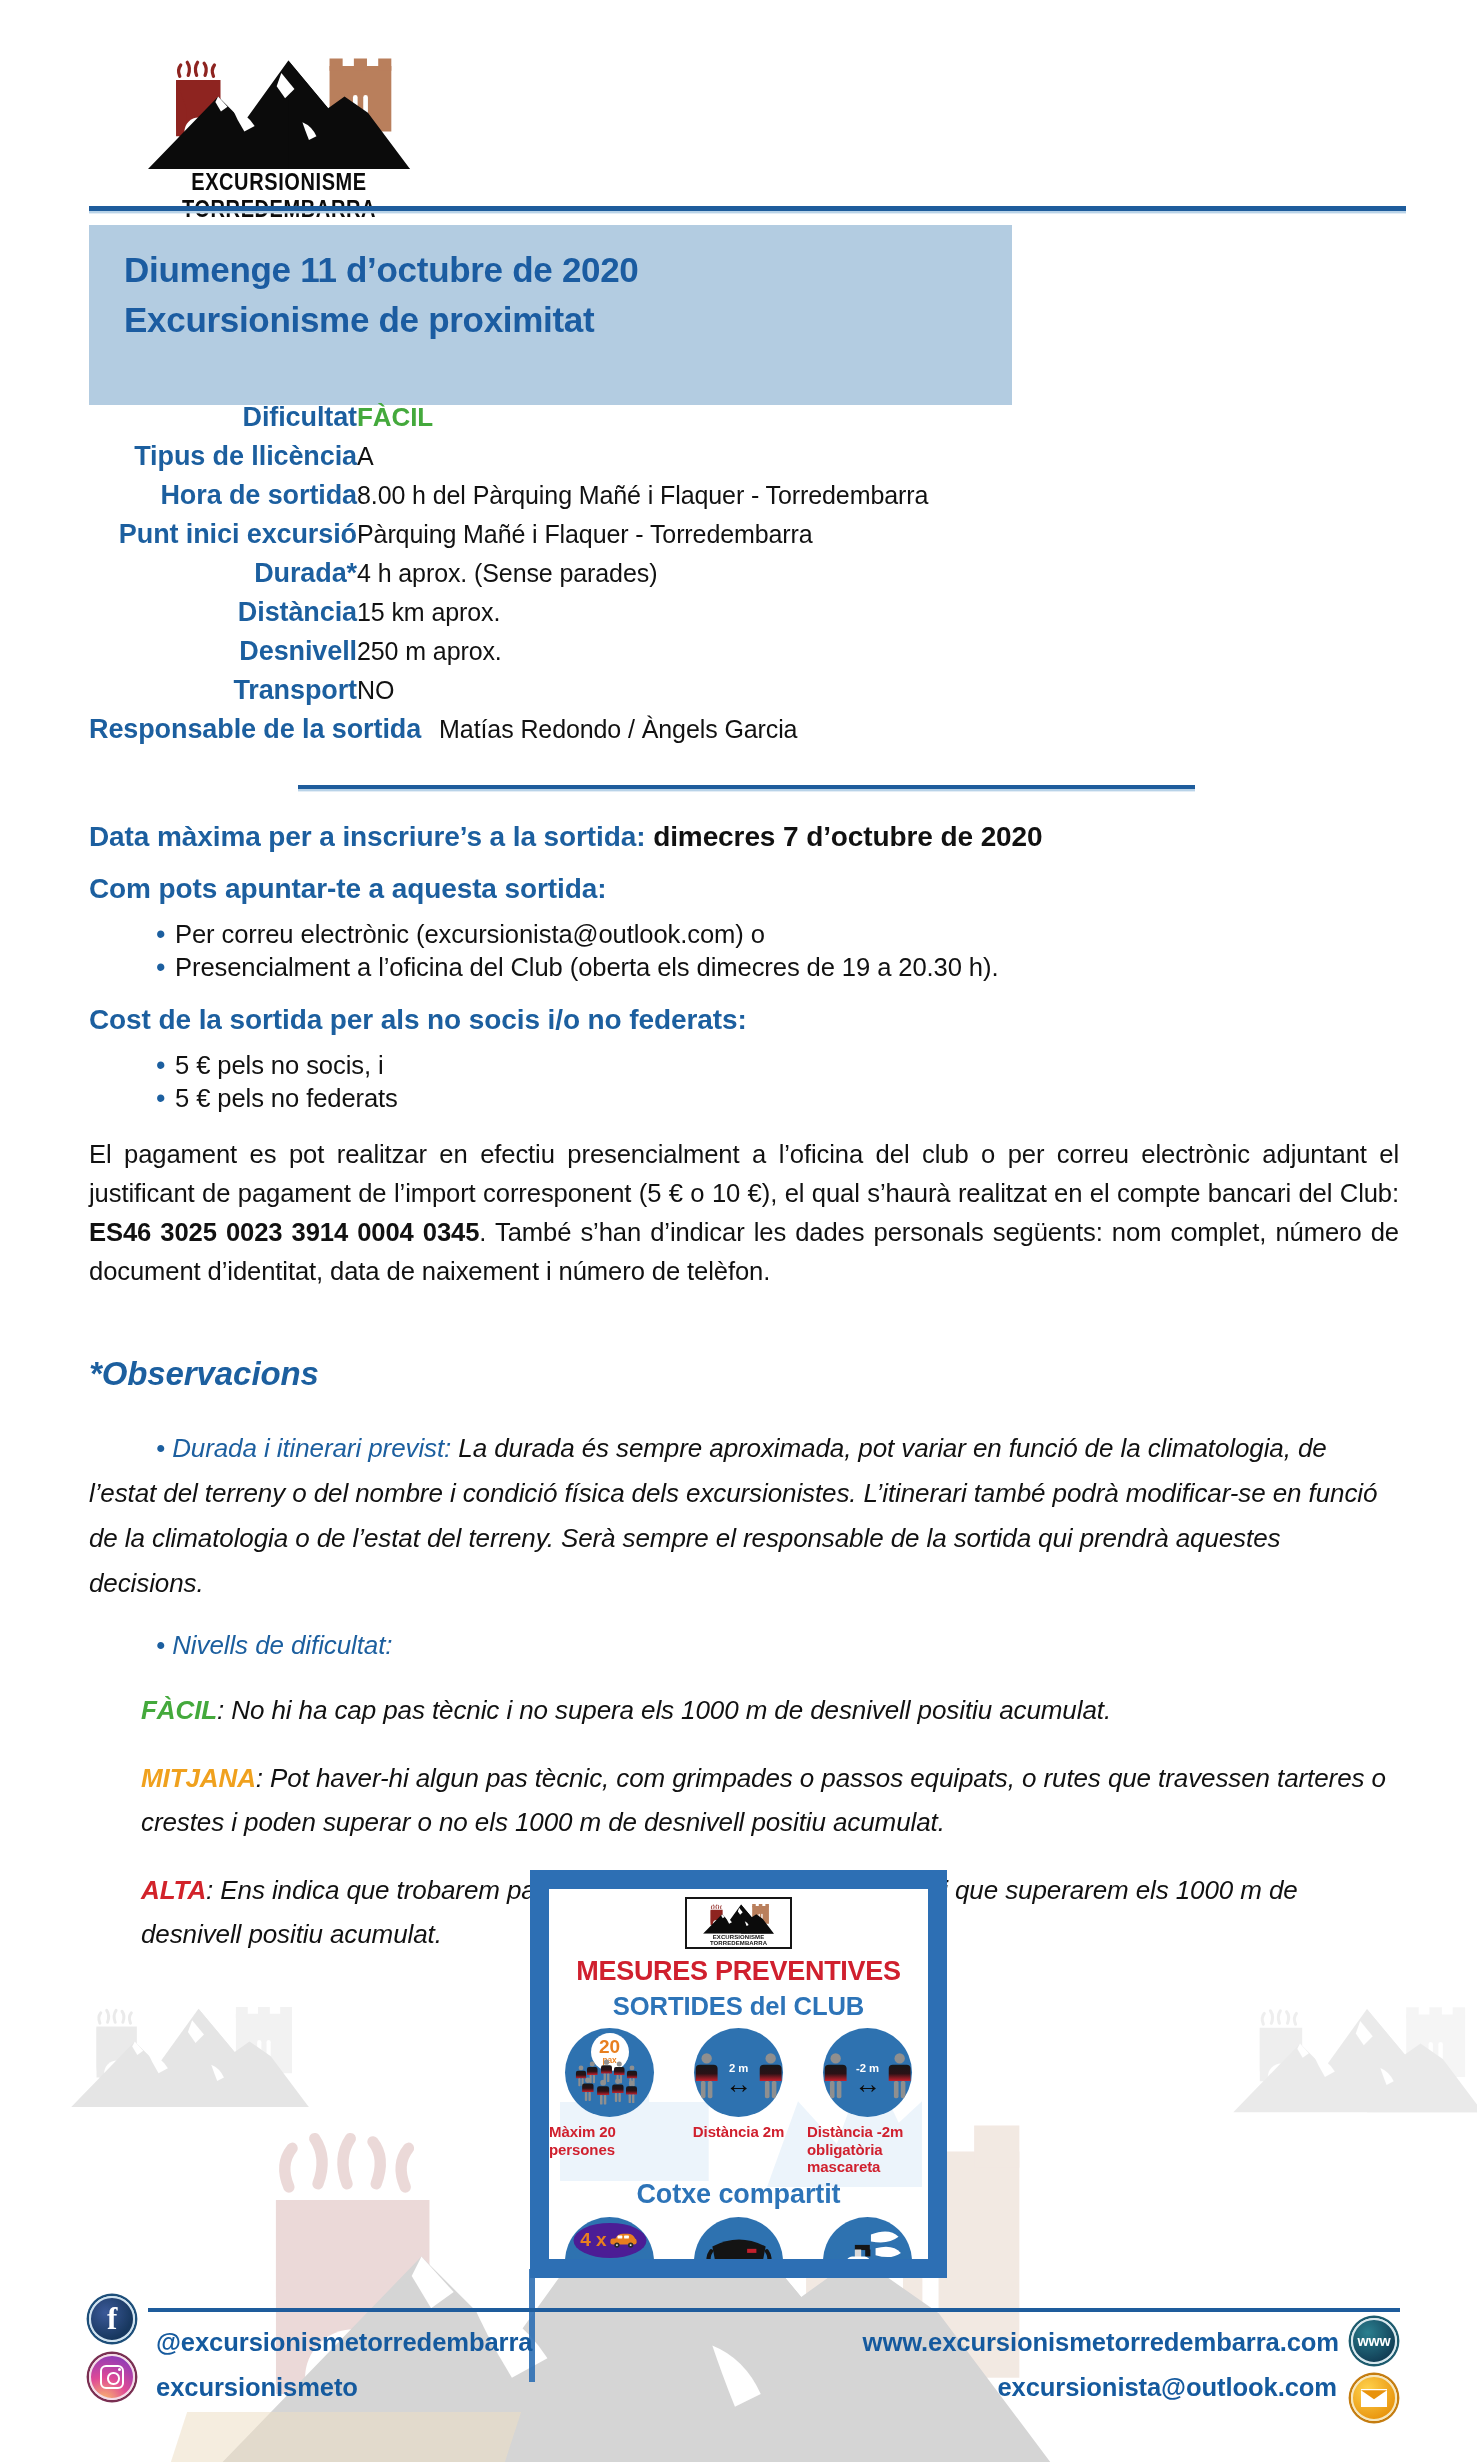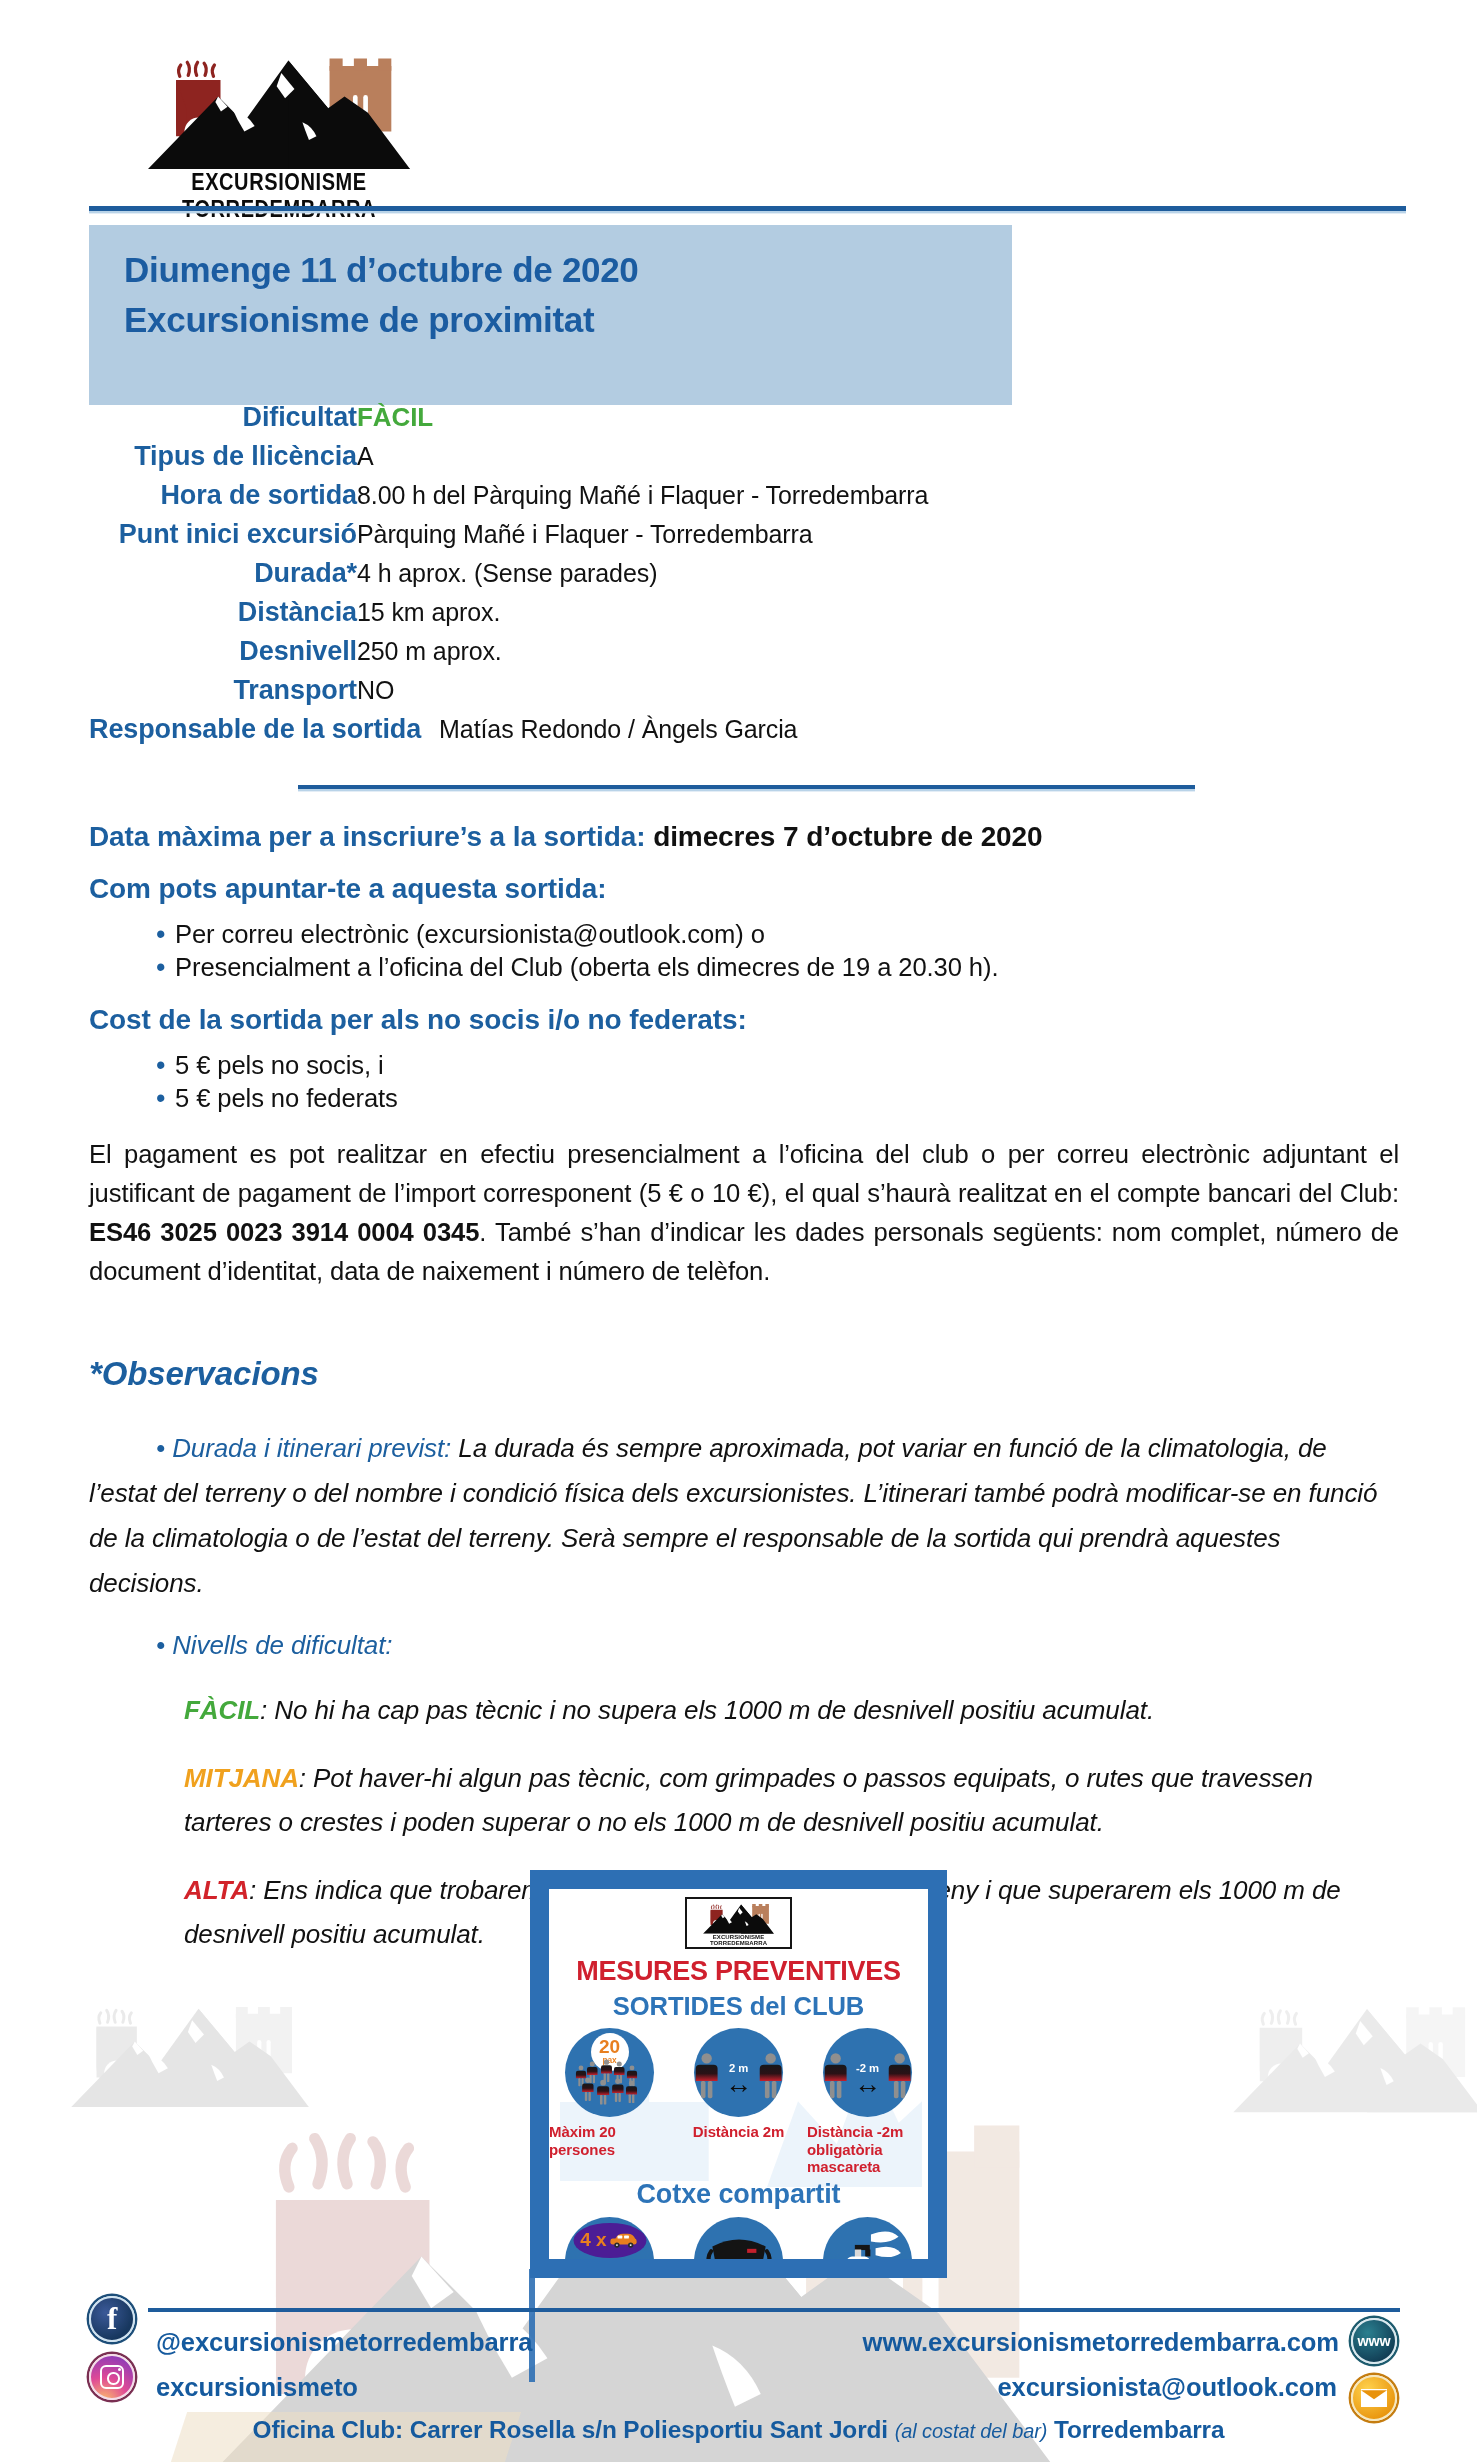--- a/index.html
+++ b/index.html
@@ -52,21 +52,21 @@
   ul.dots li::before{content:"•";position:absolute;left:67px;color:var(--blue);font-size:27px;}
   .paragraph{margin-top:20px;font-size:25.6px;line-height:39px;text-align:justify;}
   .paragraph .iban{font-weight:700;}
 
   .obs-title{margin-top:64px;font-size:33px;font-weight:700;font-style:italic;color:var(--blue);}
   .obs-p{margin-top:33px;font-size:26px;line-height:45px;font-style:italic;text-indent:67px;}
   .obs-p .bullet{color:var(--blue);}
   .obs-p .lead{color:var(--blue);}
   .obs-sub{margin-top:20px;font-size:26px;font-style:italic;color:var(--blue);padding-left:67px;line-height:38px;}
   .obs-sub .bullet{color:var(--blue);}
-  .level{margin-top:24px;margin-left:95px;font-size:26px;line-height:44px;font-style:italic;}
+  .level{margin-top:24px;margin-left:52px;font-size:26px;line-height:44px;font-style:italic;}
   .level .name{font-weight:700;}
   .level.facil .name{color:var(--green);}
   .level.mitjana .name{color:var(--orange);}
   .level.alta .name{color:var(--red);}
 
   
   .poster{position:absolute;left:530px;top:1870px;width:417px;height:408px;background:#fff;
           border:19px solid var(--poster-blue);z-index:2;overflow:hidden;}
   .poster-inner{position:relative;width:100%;height:100%;padding-top:6px;}
   .poster-wm{position:absolute;z-index:0;opacity:.55;}
@@ -467,18 +467,15 @@
     </div>
   <div class="f-icon mail">
       <span class="env"></span>
     </div>
 
   <div class="f-text f-left1">@excursionismetorredembarra</div>
   <div class="f-text f-left2">excursionismeto</div>
   <div class="f-text f-right1">www.excursionismetorredembarra.com</div>
   <div class="f-text f-right2">excursionista@outlook.com</div>
 
-  <div class="f-office">
-    <span>Oficina Club: Carrer Rosella s/n Poliesportiu Sant Jordi </span><span class="it">(al costat del bar)</span><span> Torredembarra</span>
-  </div>
 
 </div>
 
 
 </body></html>

